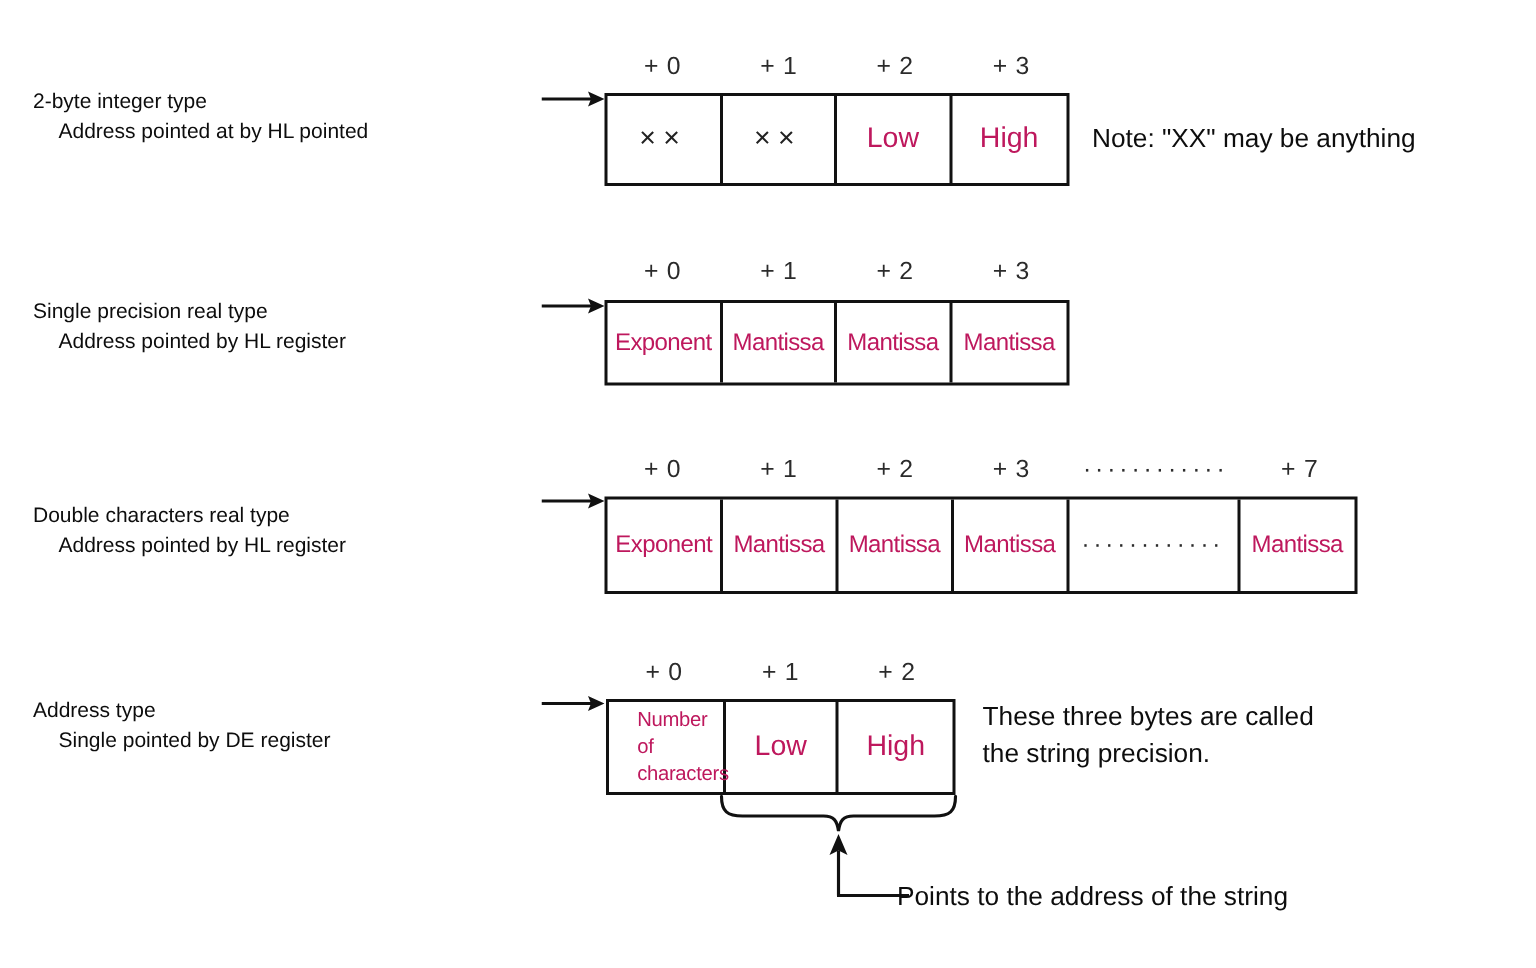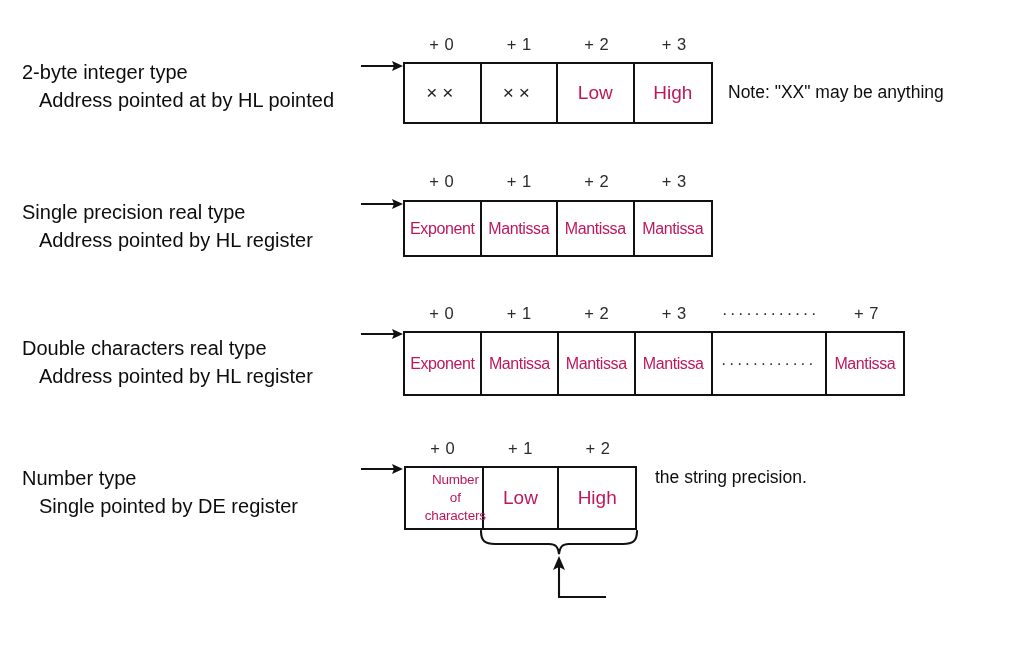--- a/index.html
+++ b/index.html
@@ -18,21 +18,21 @@
   #stage {
     position: absolute;
     left: 0; top: 0;
     width: 1024px;
     height: 645px;
   }
 
   
   .row-label {
     position: absolute;
-    font-size: 20px;
+    font-size: 14px;
     line-height: 1.42;
     color: #0d0d0d;
     white-space: nowrap;
   }
   .row-label .ln1 { display: block; }
   .row-label .ln2 { display: block; padding-left: 17px; }
 
   
   .entry-arrow {
     position: absolute;
@@ -93,21 +93,21 @@
   }
   .cell .txt.dots {
     font-size: 16px;
     letter-spacing: 2.6px;
     color: #2b2b2b;
   }
   .cell .txt.two-line {
     font-size: 13.5px;
     line-height: 1.34;
     white-space: normal;
-    text-align: center;
+    text-align: left;
     letter-spacing: -0.2px;
     width: 100%;
     padding-left: 3px;
     box-sizing: border-box;
     margin-left: 20px;
   }
 
   
   .side-note {
     position: absolute;
@@ -245,21 +245,21 @@
     </div>
     <div class="cell" style="width:115px;">
       <span class="txt dots">············</span>
     </div>
     <div class="cell" style="width:77px;">
       <span class="txt tight">Mantissa</span>
     </div>
   </div>
 
   <div class="row-label" style="left:22px; top:464px;">
-    <span class="ln1">Number type</span>
+    <span class="ln1">Address type</span>
     <span class="ln2">Single pointed by DE register</span>
   </div>
 
   <div class="entry-arrow" style="left:361px; top:461px;">
     <svg width="42" height="16" viewBox="0 0 42 16">
       <line x1="0" y1="8" x2="34" y2="8" stroke="#111111" stroke-width="2"></line>
       <polygon points="42,8 31,3 33,8 31,13" fill="#111111"></polygon>
     </svg>
   </div>
 
@@ -275,31 +275,33 @@
     </div>
     <div class="cell" style="width:77.6px;">
       <span class="txt big">Low</span>
     </div>
     <div class="cell" style="width:77.6px;">
       <span class="txt big">High</span>
     </div>
   </div>
 
   <div class="side-note" style="left:655px; top:465px;">
+    <span>These three bytes are called</span>
     <span>the string precision.</span>
   </div>
 
   <div class="brace-wrap" style="left:479px; top:530px;">
     <svg width="160" height="26" viewBox="0 0 160 26">
       <path d="M2,1 C2,11 6,14 16,14 L70,14 C77,14 79,17 80,24 C81,17 83,14 90,14 L144,14 C154,14 158,11 158,1" fill="none" stroke="#111111" stroke-width="2.1" stroke-linecap="round"></path>
     </svg>
   </div>
 
   <div class="pointer-wrap" style="left:548px; top:556px;">
     <svg width="95" height="48" viewBox="0 0 95 48">
       <polygon points="11,0 5,14 11,11 17,14" fill="#111111"></polygon>
       <line x1="11" y1="11" x2="11" y2="41" stroke="#111111" stroke-width="2.1"></line>
       <line x1="10" y1="41" x2="58" y2="41" stroke="#111111" stroke-width="2.1"></line>
     </svg>
   </div>
 
+  <div class="pointer-text" style="left:598px; top:587px;">Points to the address of the string</div>
 
 </div>
 
 </body></html>

